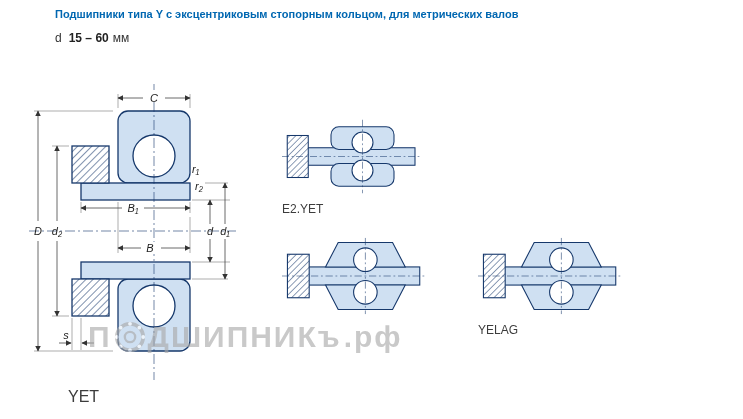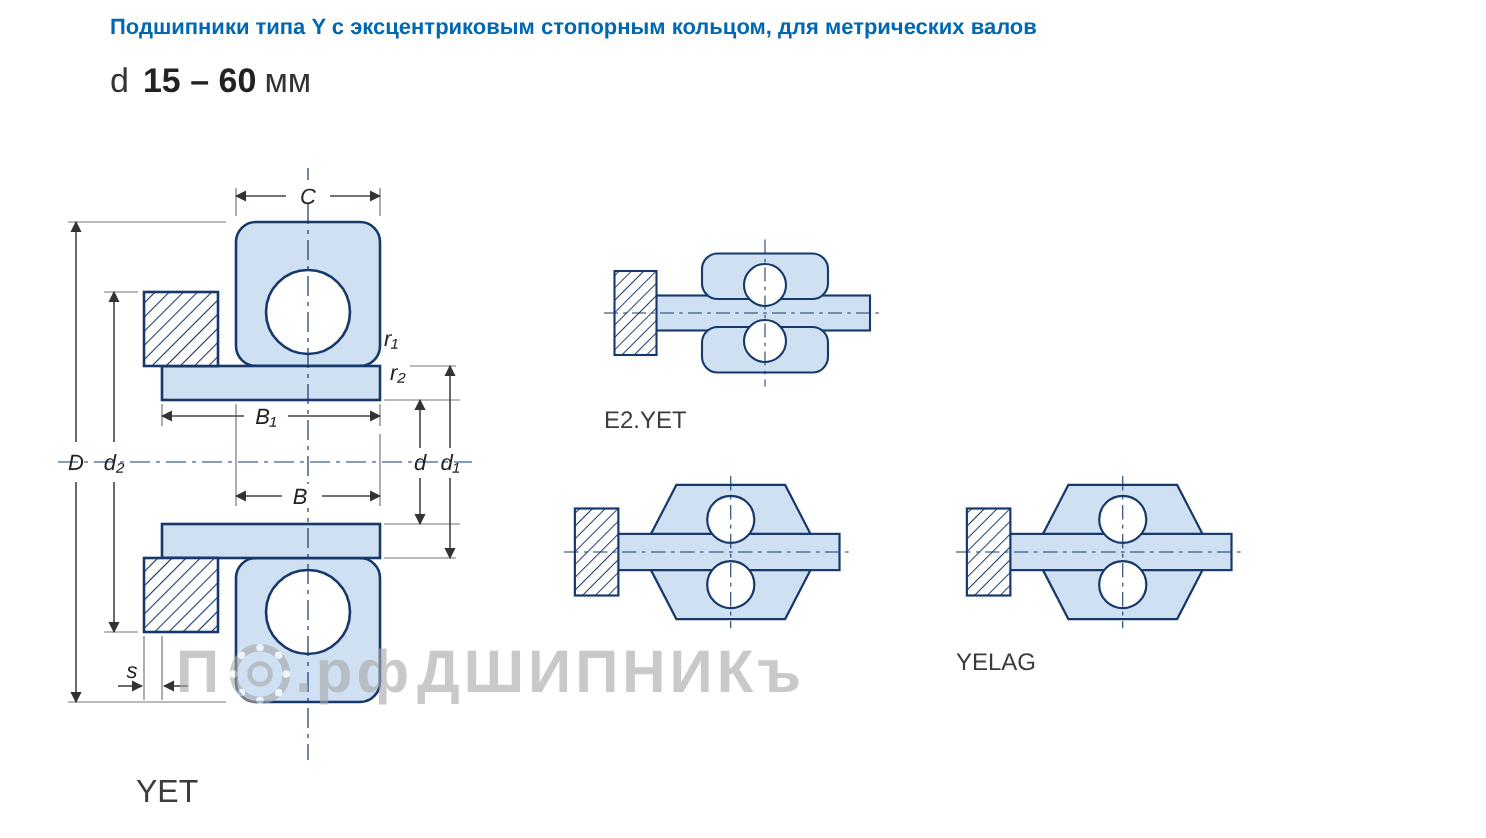--- a/index.html
+++ b/index.html
@@ -2,21 +2,21 @@
 <html><head>
 <meta charset="utf-8">
 <style>
   * { margin:0; padding:0; box-sizing:border-box; }
   html,body { background:#fff; }
   body { font-family:"Liberation Sans", sans-serif; width:743px; height:419px; }
   .page { position:relative; width:743px; height:419px; background:#fff; overflow:hidden; }
 
   .title { position:absolute; left:55px; top:8px; font-size:11px; font-weight:bold;
            color:#0067b1; white-space:nowrap; }
-  .size-line { position:absolute; left:55px; top:31px; font-size:17px; color:#333; }
+  .size-line { position:absolute; left:55px; top:31px; font-size:12px; color:#333; }
   .size-prefix { margin-right:7px; }
   .size-range  { font-weight:bold; color:#222; }
   .size-unit   { margin-left:4px; }
 
   .main-drawing { position:absolute; left:25px; top:78px; }
   .drawing-label { position:absolute; font-size:16px; color:#3c3c3c; }
   .main-label { left:68px; top:388px; }
 
   .variant { position:absolute; }
   .variant .v-label { font-size:12px; color:#3c3c3c; margin-top:3px; white-space:nowrap; }
@@ -142,21 +142,21 @@
       <text class="dim-label" x="185" y="157" text-anchor="middle">d</text>
       <text class="dim-label" x="200" y="157" text-anchor="middle">d₁</text>
       <text class="dim-label" x="167" y="95" text-anchor="start">r₁</text>
       <text class="dim-label" x="170" y="112" text-anchor="start">r₂</text>
       <text class="dim-label" x="41" y="261" text-anchor="middle">s</text>
     </g>
   </svg>
 
   <div class="drawing-label main-label">YET</div>
 
-  <div class="variant" style="left:282px; top:118px;margin-left:20px;">
+  <div class="variant" style="left:282px; top:118px;">
     <svg width="140" height="77" viewBox="0 0 160 88">
       <use href="#sym-insert"></use>
     </svg>
     <div class="v-label">E2.YET</div>
   </div>
 
 
   <div class="variant" style="left:282px; top:236px;">
     <svg width="145" height="80" viewBox="0 0 160 88">
       <use href="#sym-housed"></use>
@@ -177,17 +177,17 @@
       <circle cx="17" cy="17" r="5.5" fill="none" stroke="#a9a9a9" stroke-width="2.5"></circle>
       <circle cx="17" cy="3" r="2" fill="#ffffff"></circle>
       <circle cx="26.9" cy="7.1" r="2" fill="#ffffff"></circle>
       <circle cx="31" cy="17" r="2" fill="#ffffff"></circle>
       <circle cx="26.9" cy="26.9" r="2" fill="#ffffff"></circle>
       <circle cx="17" cy="31" r="2" fill="#ffffff"></circle>
       <circle cx="7.1" cy="26.9" r="2" fill="#ffffff"></circle>
       <circle cx="3" cy="17" r="2" fill="#ffffff"></circle>
       <circle cx="7.1" cy="7.1" r="2" fill="#ffffff"></circle>
     </svg>
-    <span>.рф</span>
-      <span>ДШИПНИКъ</span>
+    <span>ДШИПНИКъ</span>
+      <span>.рф</span>
   </div>
 
 </div>
 
 </body></html>

